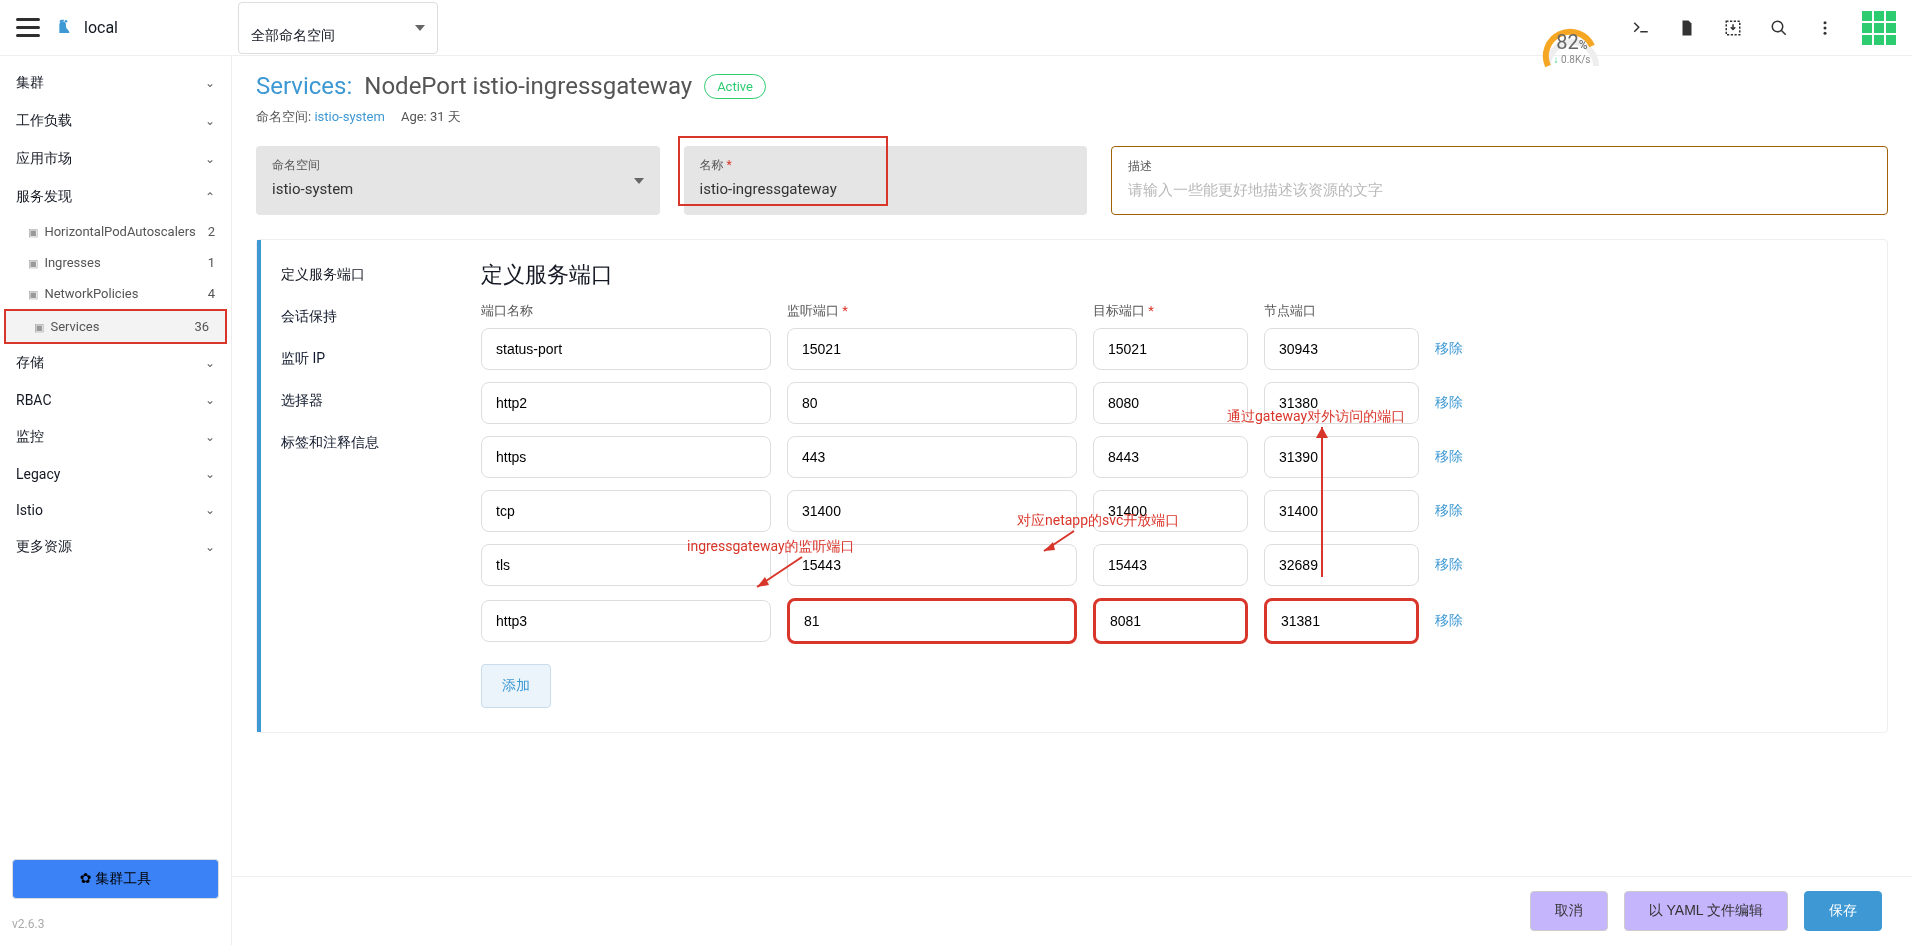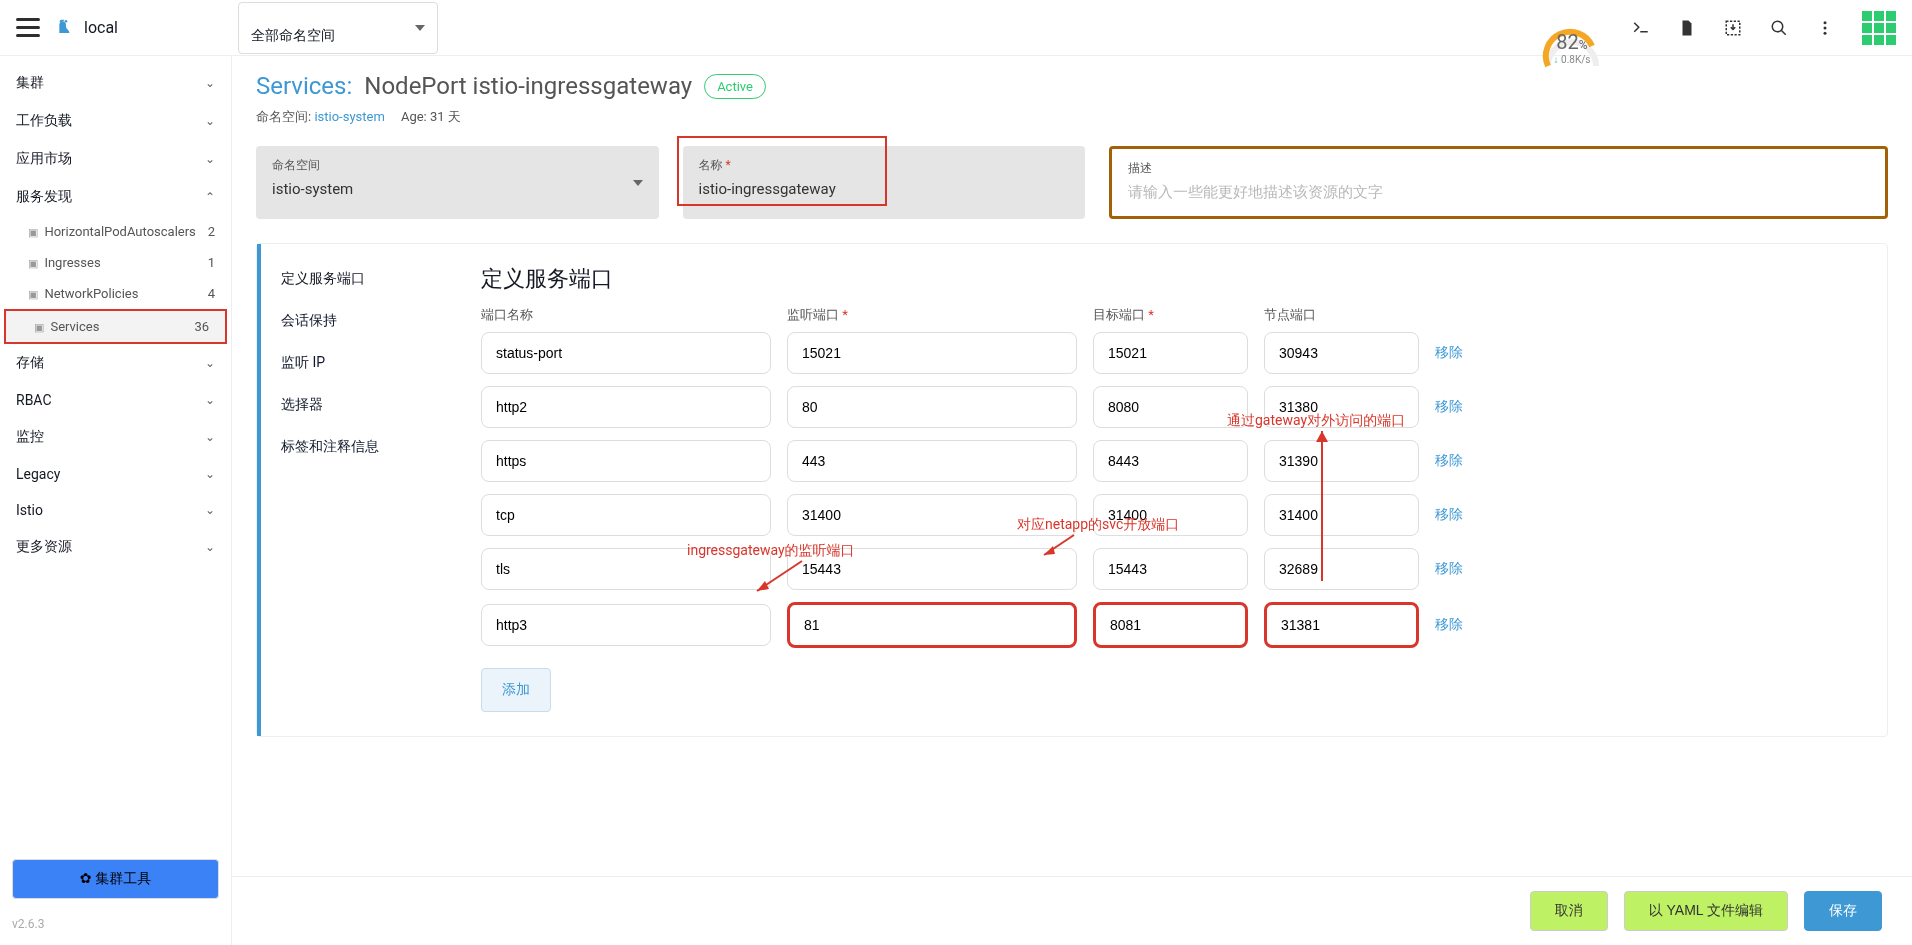--- a/index.html
+++ b/index.html
@@ -35,21 +35,21 @@
 .version { font-size:12px; color:#aaa; padding:6px 12px; }
 .main { flex:1; overflow:auto; padding:16px 24px 80px; position:relative; }
 .title-row { display:flex; align-items:center; gap:12px; }
 .svc-label { font-size:24px; color:#3d98d3; font-weight:400; }
 .svc-name { font-size:24px; color:#555; }
 .badge-active { border:1px solid #2ecc71; color:#2ecc71; border-radius:16px; padding:4px 12px; font-size:13px; }
 .subinfo { margin-top:8px; color:#555; font-size:13px; }
 .subinfo .link { color:#3d98d3; }
 .info-row { display:flex; gap:24px; margin-top:20px; }
 .info-box { flex:1; background:#e5e5e5; border-radius:4px; padding:10px 16px 14px; position:relative; }
-.info-box.white { background:#fff; border:3px solid #a16207; }
+.info-box.white { background:#fff; border:1px solid #a16207; }
 .info-box label { font-size:12px; color:#555; }
 .info-box .val { margin-top:6px; font-size:15px; color:#333; }
 .info-box .placeholder { color:#b8b8b8; }
 .req { color:#d9362b; }
 .ns-box::after { content:""; position:absolute; right:16px; top:50%; transform:translateY(-50%); border-left:5px solid transparent; border-right:5px solid transparent; border-top:6px solid #666; }
 .name-hl { position:absolute; border:2px solid #d9362b; width:210px; height:70px; top:-10px; left:-6px; pointer-events:none; }
 .body-card { display:flex; margin-top:24px; border:1px solid #eee; border-radius:4px; }
 .tabs { width:200px; border-left:4px solid #3d98d3; border-right:0px solid #eee; padding:14px 0; }
 .tab { padding:12px 20px; cursor:pointer; color:#0f172a; font-size:14px; }
 .tab.active { color:#141823; }
@@ -63,21 +63,21 @@
 .port-row { display:flex; gap:16px; align-items:center; margin-bottom:12px; position:relative; }
 .port-row input { border:1px solid #ddd; border-radius:8px; padding:12px 14px; font-size:14px; width:100%; }
 .port-row .c1{ width:290px; } .port-row .c2{ width:290px; } .port-row .c3{ width:155px; } .port-row .c4{ width:155px; }
 .remove-link { color:#3d98d3; cursor:pointer; font-size:14px; }
 .add-btn { margin-top:8px; border:1px solid #c8dcec; background:#ecf4fb; color:#3d98d3; border-radius:4px; padding:12px 20px; cursor:pointer; font-size:14px; }
 .red-box { border:3px solid #d9362b !important; }
 .annot { position:absolute; color:#d9362b; font-size:14px; pointer-events:none; white-space:nowrap; }
 .arrow { position:absolute; pointer-events:none; }
 .footer-bar { position:fixed; bottom:0; left:232px; right:0; background:#fff; padding:14px 30px; display:flex; justify-content:flex-end; gap:16px; border-top:1px solid #eee; }
 .btn { border-radius:4px; padding:10px 24px; font-size:14px; cursor:pointer; }
-.btn-outline { border:1px solid #ccc; background:#bef264; color:#333;text-align:center; }
+.btn-outline { border:1px solid #ccc; background:#c4b5fd; color:#333;text-align:center; }
 .btn-primary { border:1px solid #3d98d3; background:#3d98d3; color:#fff; }
 </style>
 </head>
 <body>
 
 <div class="topbar">
   <div class="hamburger">
       <span></span>
       <span></span>
       <span></span>

